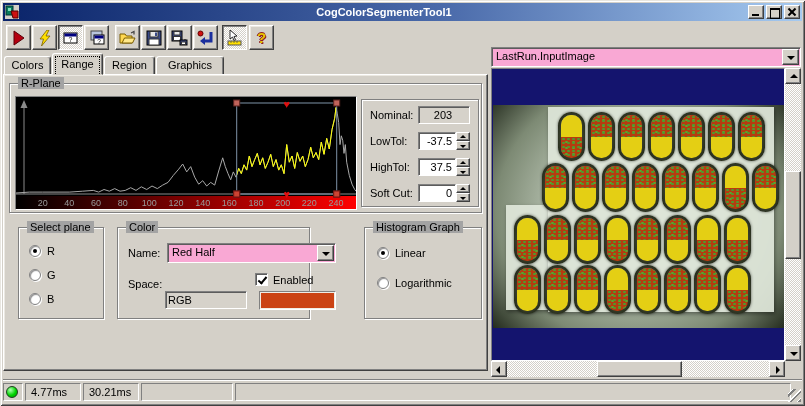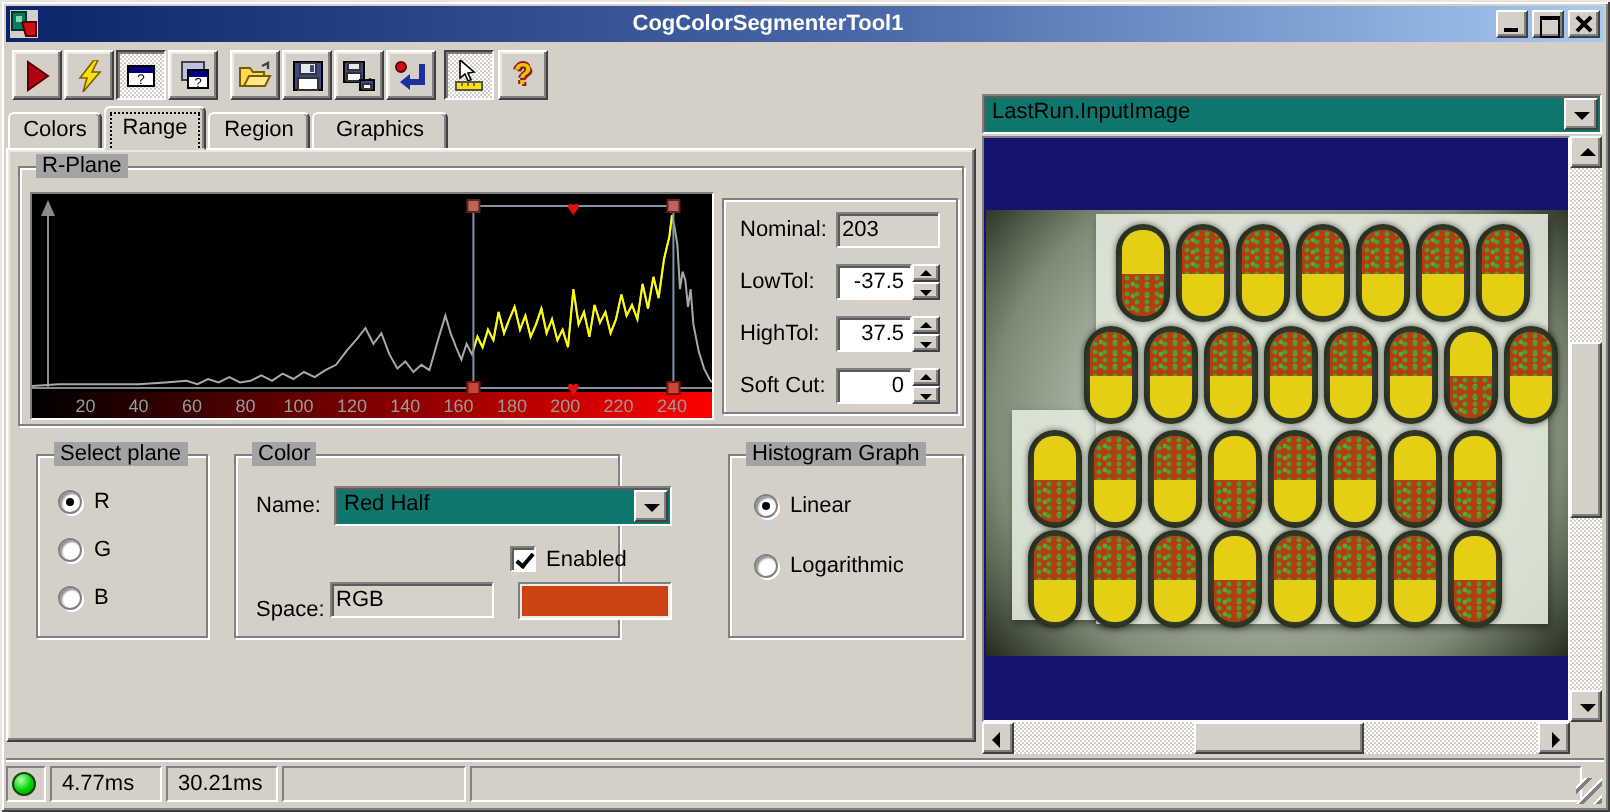--- a/index.html
+++ b/index.html
@@ -28,36 +28,36 @@
   .tab.active .tab-focus{position:absolute;left:2px;top:2px;right:2px;bottom:0;border:1px dotted #000;border-bottom:none;}
   .tabpage{position:absolute;left:3px;top:74px;width:485px;height:297px;background:#d4d0c8;z-index:2;
        border:1px solid;border-color:#fff #404040 #404040 #fff;box-shadow:inset -1px -1px 0 #808080,inset 1px 1px 0 #ece9e2;}
   .group{position:absolute;border:1px solid #808080;box-shadow:inset 1px 1px 0 #fff,1px 1px 0 #fff;}
   .group-title{position:absolute;top:-7px;left:8px;background:#a3a3a3;padding:0 3px;white-space:nowrap;}
   .histwrap{position:absolute;left:5px;top:12px;width:342px;height:114px;border:1px solid;border-color:#808080 #fff #fff #808080;}
   .fieldsbox{position:absolute;left:351px;top:15px;width:118px;height:108px;border:1px solid #808080;box-shadow:inset 1px 1px 0 #fff,1px 1px 0 #fff;}
   .frow{position:absolute;left:0;width:100%;height:20px;}
   .flabel{position:absolute;left:8px;top:3px;}
   .ro{position:absolute;background:#d6d2ca;border:1px solid;border-color:#808080 #fff #fff #808080;box-shadow:inset 1px 1px 0 #5c5c5c;
-      text-align:left;padding:2px 4px 0 2px;height:18px;}
+      text-align:center;padding:2px 4px 0 2px;height:18px;}
   .spin-input{position:absolute;background:#fff;border:1px solid;border-color:#808080 #fff #fff #808080;box-shadow:inset 1px 1px 0 #5c5c5c;
       text-align:right;padding:2px 3px 0 2px;height:18px;}
   .spinner{position:absolute;width:14px;height:18px;}
   .spin-up,.spin-dn{position:absolute;left:0;width:14px;height:9px;background:#d4d0c8;
       border:1px solid;border-color:#fff #404040 #404040 #fff;box-shadow:inset -1px -1px 0 #808080;}
   .spin-up{top:0;} .spin-dn{top:9px;}
   .spin-up::after{content:'';position:absolute;left:3px;top:2px;border:3px solid transparent;border-bottom:3px solid #000;border-top:none;}
   .spin-dn::after{content:'';position:absolute;left:3px;top:3px;border:3px solid transparent;border-top:3px solid #000;border-bottom:none;}
   .radio{position:absolute;width:12px;height:12px;border-radius:50%;background:#fff;border:1px solid #808080;
       box-shadow:inset 1px 1px 1px #909090, 1px 1px 0 #fff;}
   .radio.on::after{content:'';display:block;width:4px;height:4px;margin:3px;border-radius:50%;background:#000;}
   .rlabel{position:absolute;white-space:nowrap;}
   .checkbox{position:absolute;width:13px;height:13px;background:#fff;border:1px solid;border-color:#808080 #fff #fff #808080;box-shadow:inset 1px 1px 0 #5c5c5c;}
   .checkbox.on::after{content:'';display:block;width:3px;height:7px;border:solid #000;border-width:0 2px 2px 0;transform:rotate(40deg);margin:1px 0 0 4px;}
-  .combo{position:absolute;background:#0f766e;border:1px solid;border-color:#808080 #fff #fff #808080;box-shadow:inset 1px 1px 0 #5c5c5c;padding:2px 0 0 4px;}
+  .combo{position:absolute;background:#f9a8d4;border:1px solid;border-color:#808080 #fff #fff #808080;box-shadow:inset 1px 1px 0 #5c5c5c;padding:2px 0 0 4px;}
   .combo-arrow{position:absolute;right:1px;top:1px;bottom:1px;width:17px;background:#d4d0c8;
       border:1px solid;border-color:#fff #404040 #404040 #fff;box-shadow:inset -1px -1px 0 #808080;}
   .combo-arrow::after{content:'';position:absolute;left:4px;top:6px;border:4px solid transparent;border-top:4px solid #000;border-bottom:none;}
   .swatch{position:absolute;border:1px solid;border-color:#808080 #fff #fff #808080;box-shadow:inset 0 0 0 1px #f0ece4;}
   .rpanel-combo{position:absolute;left:491px;top:47px;width:310px;height:20px;}
   .viewport{position:absolute;left:491px;top:68px;width:294px;height:293px;border:1px solid;border-color:#808080 #fff #fff #808080;overflow:hidden;}
   .photo{position:absolute;left:1px;top:36px;width:292px;height:223px;
       background:radial-gradient(ellipse 70% 85% at 50% 48%,#c9d3c6 0%,#b4bfae 40%,#7d8a74 70%,#2b3325 92%,#10150c 100%);}
   .tray{position:absolute;background:rgba(223,231,218,0.92);box-shadow:1px 2px 4px rgba(0,0,0,0.4);}
   .pocket{position:absolute;width:27px;height:49px;border-radius:14px;background:radial-gradient(ellipse at 50% 50%,#39402c 55%,#151a0e 100%);box-shadow:0 0 3px rgba(0,0,0,.6);}
@@ -277,21 +277,21 @@
 
     <div class="group" style="left:113px;top:152px;width:193px;height:92px">
       <span class="group-title">Color</span>
       <span class="lbl" style="left:10px;top:19px">Name:</span>
       <span class="combo" style="left:49px;top:15px;width:169px;height:20px">
         <span>Red Half</span>
         <span class="combo-arrow"></span>
       </span>
       <span class="checkbox on" style="left:137px;top:45px"></span>
       <span class="lbl" style="left:155px;top:46px">Enabled</span>
-      <span class="lbl" style="left:10px;top:71px">Space:</span>
+      <span class="lbl" style="left:10px;top:50px">Space:</span>
       <span class="ro" style="left:47px;top:63px;width:82px;text-align:left">RGB</span>
       <span class="swatch" style="left: 141px; top: 63px; width: 77px; height: 19px; background: rgb(203, 67, 20);" id="color-swatch"></span>
     </div>
 
     <div class="group" style="left:360px;top:152px;width:118px;height:92px">
       <span class="group-title">Histogram Graph</span>
       <span class="radio on" style="left:12px;top:19px"></span>
       <span class="rlabel" style="left:30px;top:19px">Linear</span>
       <span class="radio" style="left:12px;top:49px"></span>
       <span class="rlabel" style="left:30px;top:49px">Logarithmic</span>

